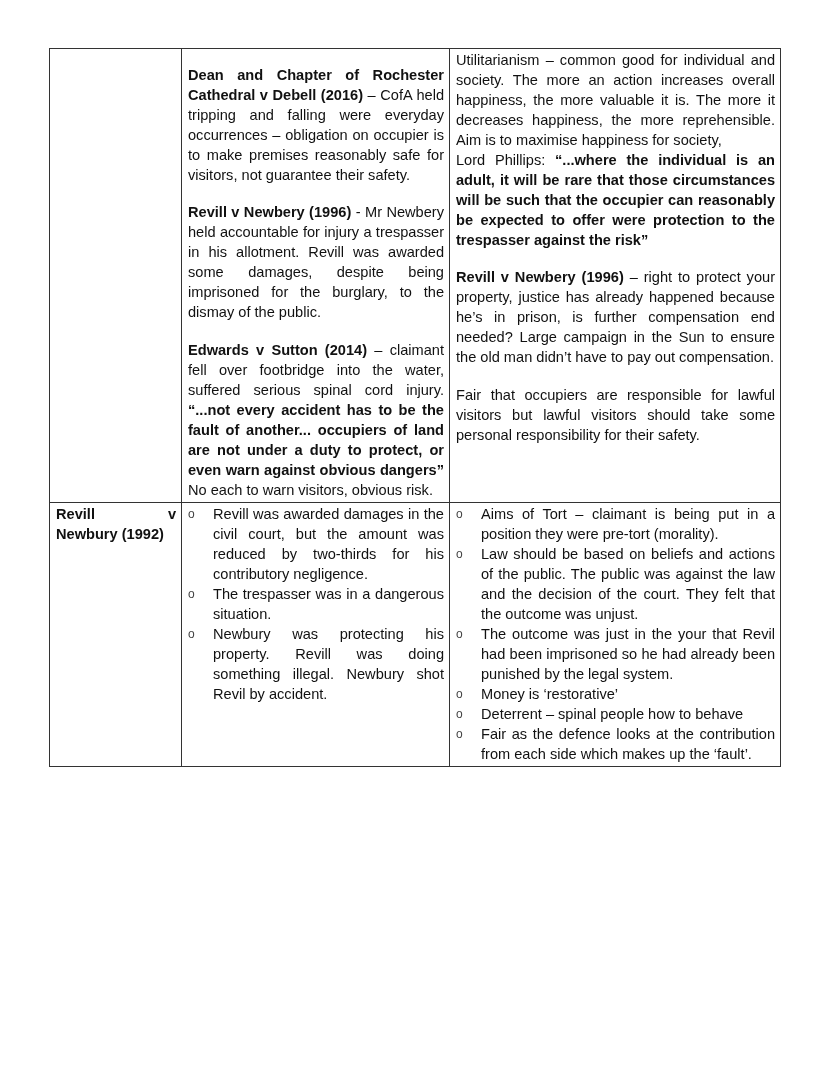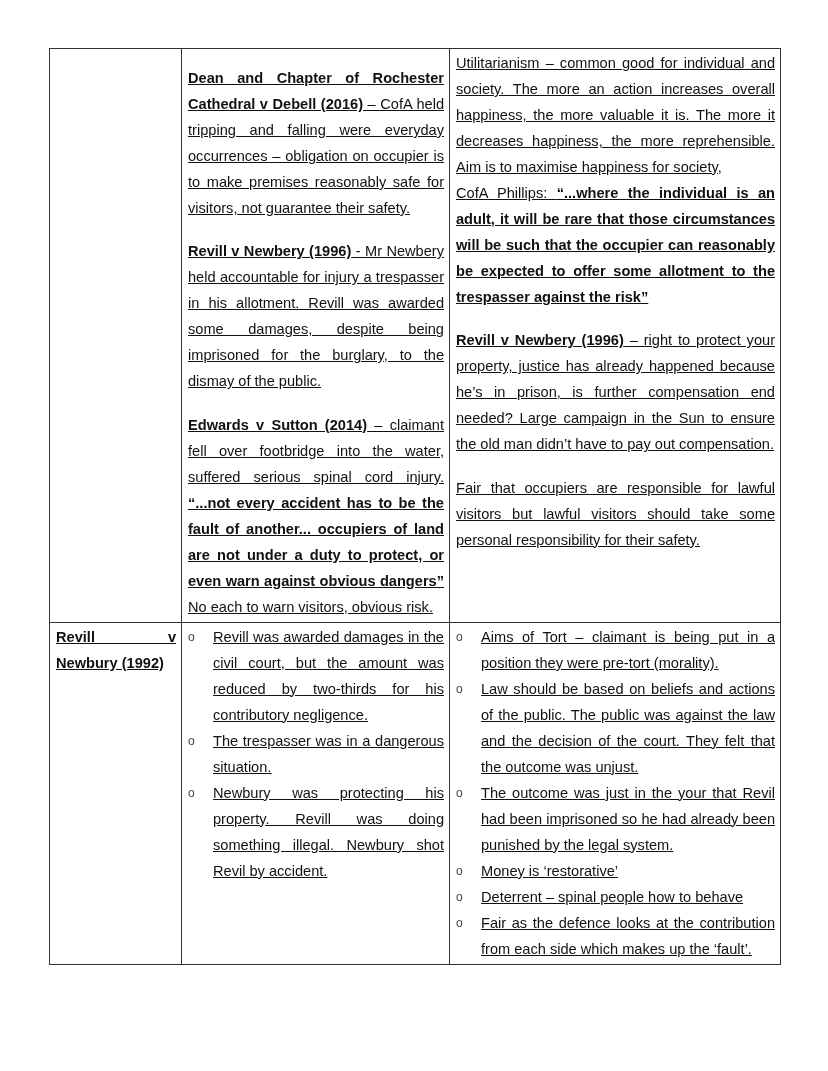--- a/index.html
+++ b/index.html
@@ -1,21 +1,21 @@
 <!DOCTYPE html>
 <html><head>
 <meta charset="utf-8">
 <style>
   html, body { margin:0; padding:0; background:#ffffff; }
   body { width:828px; height:1071px; position:relative; overflow:hidden;
          font-family:"Liberation Sans", sans-serif; color:#111; }
   table.doc { position:absolute; left:49px; top:48px; width:731px;
               border-collapse:collapse; table-layout:fixed; }
   table.doc td { border:1.4px solid #333; vertical-align:top;
-                 font-size:14.6px; line-height:26px; padding:8px 5px 0 6px;text-decoration:underline; }
+                 font-size:14.6px; line-height:20px; padding:8px 5px 0 6px; }
   col.c1 { width:132px; } col.c2 { width:268px; } col.c3 { width:331px; }
   p { margin:0; text-align:justify; text-align-last:left; }
   .gap { height:17.3px; }
   b { font-weight:bold; }
   ul.bul { list-style:none; margin:0; padding:0; }
   ul.bul li { position:relative; padding-left:25px; text-align:justify; text-align-last:left; }
   ul.bul li .mark { position:absolute; left:0; top:0; font-size:12px; color:#444; }
   .r1c2 { padding-top:16px !important; padding-bottom:2px !important; }
   .r1c3 { padding-top:1px !important; }
   .r2 td { padding-top:1px !important; padding-bottom:2px !important;margin-left:16px; }
@@ -43,21 +43,21 @@
         <b>Revill v Newbery (1996)</b><span> - Mr Newbery held accountable for injury a trespasser in his allotment. Revill was awarded some damages, despite being imprisoned for the burglary, to the dismay of the public.</span>
       </p>
       <div class="gap"></div>
       <p>
         <b>Edwards v Sutton (2014)</b><span> – claimant fell over footbridge into the water, suffered serious spinal cord injury. </span><b>“...not every accident has to be the fault of another... occupiers of land are not under a duty to protect, or even warn against obvious dangers”</b><span> No each to warn visitors, obvious risk.</span>
       </p>
     </td>
     <td class="r1c3">
       <p>
         <span>Utilitarianism – common good for individual and society. The more an action increases overall happiness, the more valuable it is. The more it decreases happiness, the more reprehensible. Aim is to maximise happiness for society,</span><br>
-        <span>CofA Phillips: </span><b>“...where the individual is an adult, it will be rare that those circumstances will be such that the occupier can reasonably be expected to offer some allotment to the trespasser against the risk”</b>
+        <span>Lord Phillips: </span><b>“...where the individual is an adult, it will be rare that those circumstances will be such that the occupier can reasonably be expected to offer were protection to the trespasser against the risk”</b>
       </p>
       <div class="gap"></div>
       <p>
         <b>Revill v Newbery (1996)</b><span> – right to protect your property, justice has already happened because he’s in prison, is further compensation end needed? Large campaign in the Sun to ensure the old man didn’t have to pay out compensation.</span>
       </p>
       <div class="gap"></div>
       <p>Fair that occupiers are responsible for lawful visitors but lawful visitors should take some personal responsibility for their safety.</p>
     </td>
   </tr>
   <tr class="r2">

